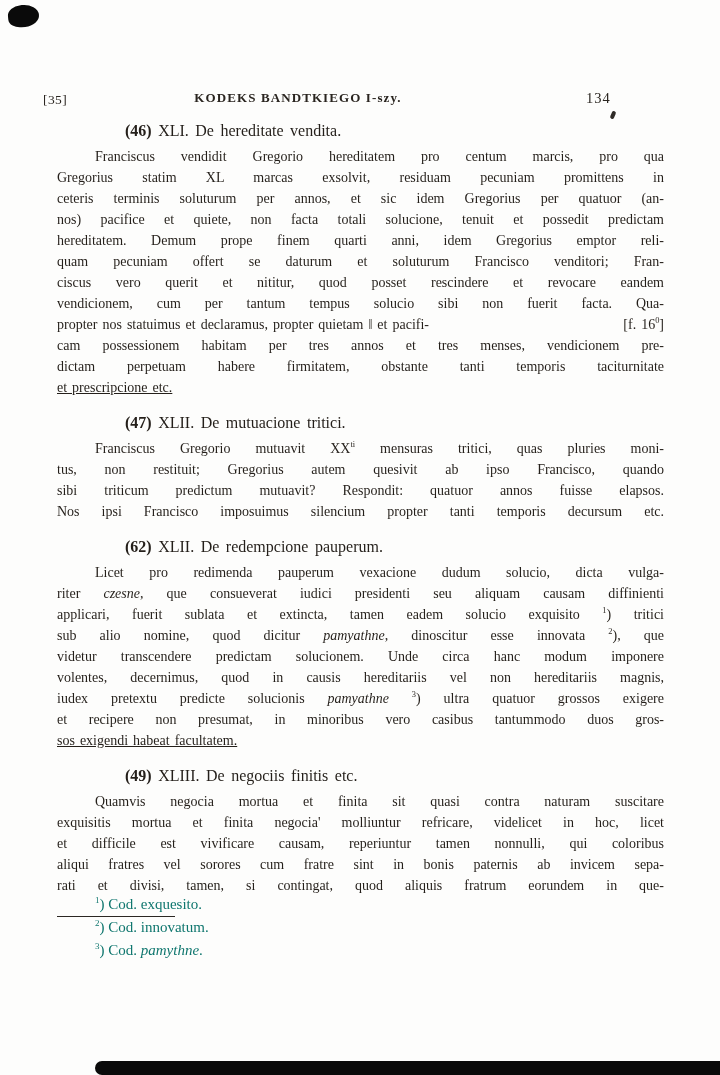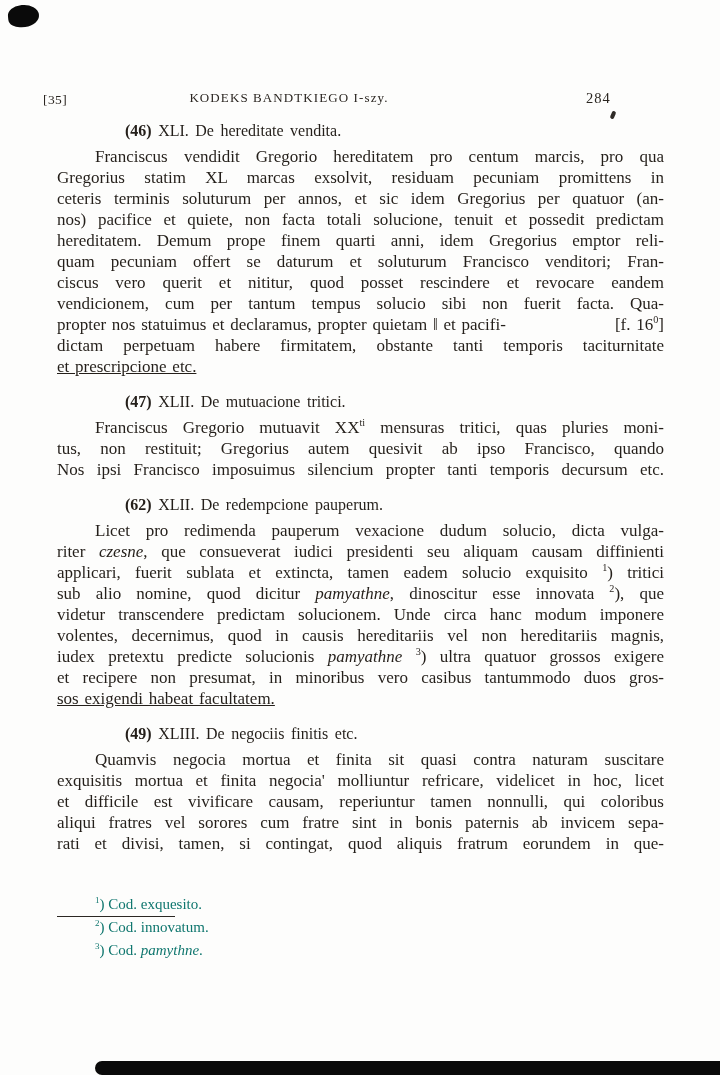--- a/index.html
+++ b/index.html
@@ -34,38 +34,38 @@
     border-radius:8px 0 0 8px;
   }
 
   
   .runhead{
     position:absolute;top:90px;left:0;width:720px;height:20px;
     font-size:13.5px;letter-spacing:0.4px;color:#2a2520;
   }
   .folio{position:absolute;left:43px;top:2px;font-size:13.5px;}
   .rtitle{
-    position:absolute;left:289px;top:0;transform:translateX(-50%);
-    white-space:nowrap;font-weight:normal;font-size:13px;letter-spacing:1.1px;text-align:center;
+    position:absolute;left:298px;top:0;transform:translateX(-50%);
+    white-space:nowrap;font-weight:bold;font-size:13px;letter-spacing:1.1px;text-align:center;
   }
   .pageno{position:absolute;left:586px;top:0;font-size:14.5px;letter-spacing:1px;}
 
   
   .textblock{
     position:absolute;top:120px;left:57px;width:607px;
   }
   .sec-head{
     margin:14px 0 5px 68px;
     font-size:16px;line-height:21px;
     word-spacing:2.5px;
   }
   .sec-head:first-child{margin-top:0;}
   .sec-head .num{font-weight:bold;}
   .line{
-    font-size:17px;line-height:21px;
+    font-size:14px;line-height:21px;
     text-align:justify;text-align-last:justify;
     word-spacing:1.5px;
     white-space:normal;
   }
   .line.indent{text-indent:38px;}
   .line.last{text-align-last:left;text-decoration:underline;}
   .line.split{display:flex;justify-content:space-between;text-align:center;}
   .i{font-style:italic;}
   sup{font-size:0.6em;line-height:0;vertical-align:super;letter-spacing:0;}
 
@@ -83,43 +83,45 @@
 </head>
 <body>
 
 <div class="page">
 
   <div class="blob-tl"></div>
 
   <div class="runhead">
     <span class="folio">[35]</span>
     <span class="rtitle">KODEKS BANDTKIEGO I-szy.</span>
-    <span class="pageno">284</span>
+    <span class="pageno">134</span>
   </div>
   <div class="tick-191"></div>
 
   <main class="textblock" id="content">
       <div class="sec-head"><span class="num">(46)</span> XLI. De hereditate vendita.</div>
       <div class="line indent"><span>Franciscus vendidit Gregorio hereditatem pro centum marcis, pro qua</span></div>
       <div class="line"><span>Gregorius statim XL marcas exsolvit, residuam pecuniam promittens in</span></div>
       <div class="line"><span>ceteris terminis soluturum per annos, et sic idem Gregorius per quatuor (an-</span></div>
       <div class="line"><span>nos) pacifice et quiete, non facta totali solucione, tenuit et possedit predictam</span></div>
       <div class="line"><span>hereditatem. Demum prope finem quarti anni, idem Gregorius emptor reli-</span></div>
       <div class="line"><span>quam pecuniam offert se daturum et soluturum Francisco venditori; Fran-</span></div>
       <div class="line"><span>ciscus vero querit et nititur, quod posset rescindere et revocare eandem</span></div>
       <div class="line"><span>vendicionem, cum per tantum tempus solucio sibi non fuerit facta. Qua-</span></div>
       <div class="line split">
         <span><span>propter nos statuimus et declaramus, propter quietam ‖ et pacifi-</span></span>
         <span><span>[f. 16</span><sup>0</sup><span>]</span></span>
       </div>
+      <div class="line"><span>cam possessionem habitam per tres annos et tres menses, vendicionem pre-</span></div>
       <div class="line"><span>dictam perpetuam habere firmitatem, obstante tanti temporis taciturnitate</span></div>
       <div class="line last"><span>et prescripcione etc.</span></div>
       <div class="sec-head"><span class="num">(47)</span> XLII. De mutuacione tritici.</div>
       <div class="line indent"><span>Franciscus Gregorio mutuavit XX</span><sup>ti</sup><span> mensuras tritici, quas pluries moni-</span></div>
       <div class="line"><span>tus, non restituit; Gregorius autem quesivit ab ipso Francisco, quando</span></div>
+      <div class="line"><span>sibi triticum predictum mutuavit? Respondit: quatuor annos fuisse elapsos.</span></div>
       <div class="line"><span>Nos ipsi Francisco imposuimus silencium propter tanti temporis decursum etc.</span></div>
       <div class="sec-head"><span class="num">(62)</span> XLII. De redempcione pauperum.</div>
       <div class="line indent"><span>Licet pro redimenda pauperum vexacione dudum solucio, dicta vulga-</span></div>
       <div class="line"><span>riter </span><span class="i">czesne</span><span>, que consueverat iudici presidenti seu aliquam causam diffinienti</span></div>
       <div class="line"><span>applicari, fuerit sublata et extincta, tamen eadem solucio exquisito </span><sup>1</sup><span>) tritici</span></div>
       <div class="line"><span>sub alio nomine, quod dicitur </span><span class="i">pamyathne</span><span>, dinoscitur esse innovata </span><sup>2</sup><span>), que</span></div>
       <div class="line"><span>videtur transcendere predictam solucionem. Unde circa hanc modum imponere</span></div>
       <div class="line"><span>volentes, decernimus, quod in causis hereditariis vel non hereditariis magnis,</span></div>
       <div class="line"><span>iudex pretextu predicte solucionis </span><span class="i">pamyathne</span><span> </span><sup>3</sup><span>) ultra quatuor grossos exigere</span></div>
       <div class="line"><span>et recipere non presumat, in minoribus vero casibus tantummodo duos gros-</span></div>

